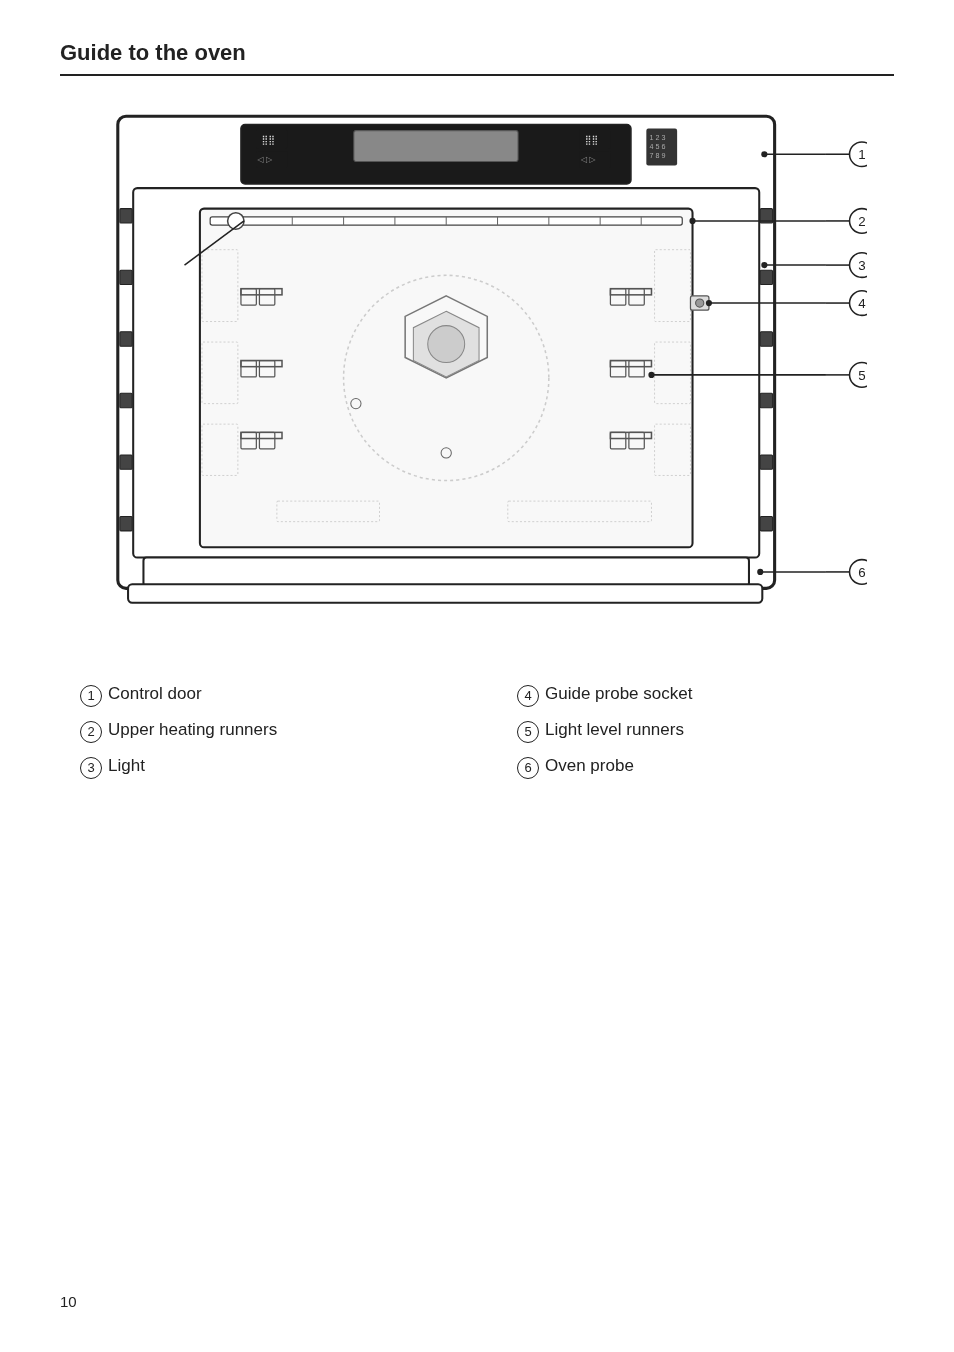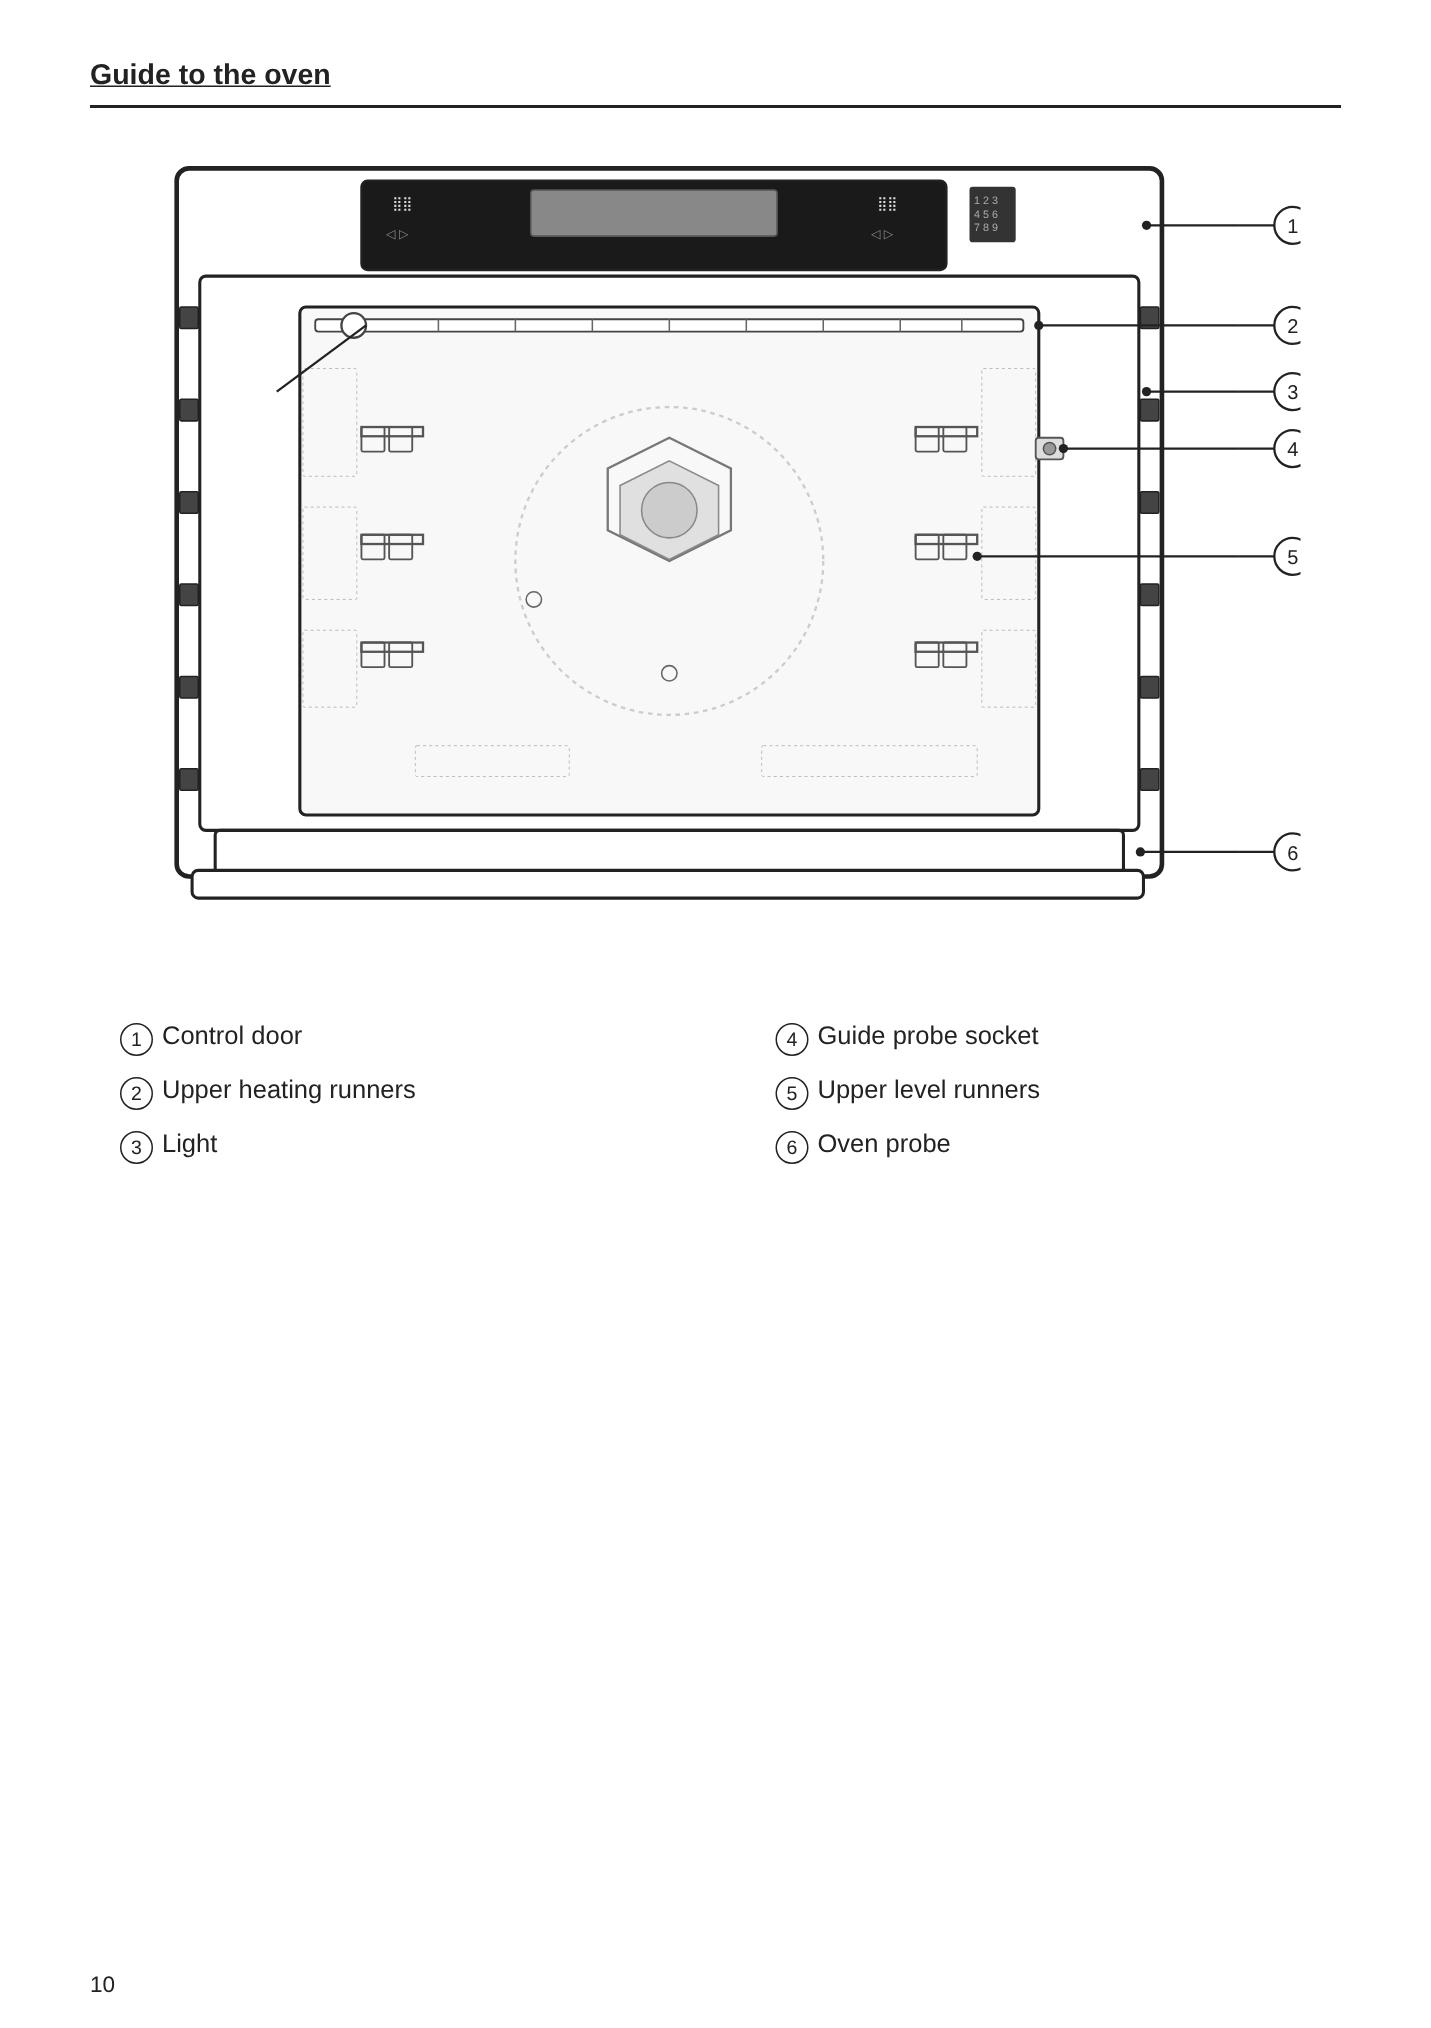--- a/index.html
+++ b/index.html
@@ -5,24 +5,23 @@
     * { box-sizing: border-box; margin: 0; padding: 0; }
     body {
       background: #fff;
       font-family: Arial, Helvetica, sans-serif;
       width: 954px;
       min-height: 1352px;
       padding: 40px 60px 40px 60px;
       color: #222;
     }
     h1 {
-      font-size: 19px;
+      font-size: 22px;
       font-weight: bold;
       margin-bottom: 8px;
-      text-decoration: underline;
     }
     .title-rule {
       border: none;
       border-top: 2px solid #222;
       margin-bottom: 30px;
     }
 
     
     .oven-container {
       width: 780px;
@@ -57,21 +56,21 @@
       height: 22px;
       border: 1.5px solid #222;
       border-radius: 50%;
       font-size: 13px;
       flex-shrink: 0;
       position: relative;
       top: 1px;
     }
     .page-num {
       position: absolute;
-      bottom: 20px;
+      bottom: 42px;
       left: 60px;
       font-size: 15px;
     }
   </style>
 </head>
 <body>
 
 <h1>Guide to the oven</h1>
 <hr class="title-rule">
 
@@ -231,21 +230,21 @@
   <div class="label-item">
     <span class="circle-num">4</span>
     <span>Guide probe socket</span>
   </div>
   <div class="label-item">
     <span class="circle-num">2</span>
     <span>Upper heating runners</span>
   </div>
   <div class="label-item">
     <span class="circle-num">5</span>
-    <span>Upper level runners</span>
+    <span>Light level runners</span>
   </div>
   <div class="label-item">
     <span class="circle-num">3</span>
     <span>Light</span>
   </div>
   <div class="label-item">
     <span class="circle-num">6</span>
     <span>Oven probe</span>
   </div>
 </div>

